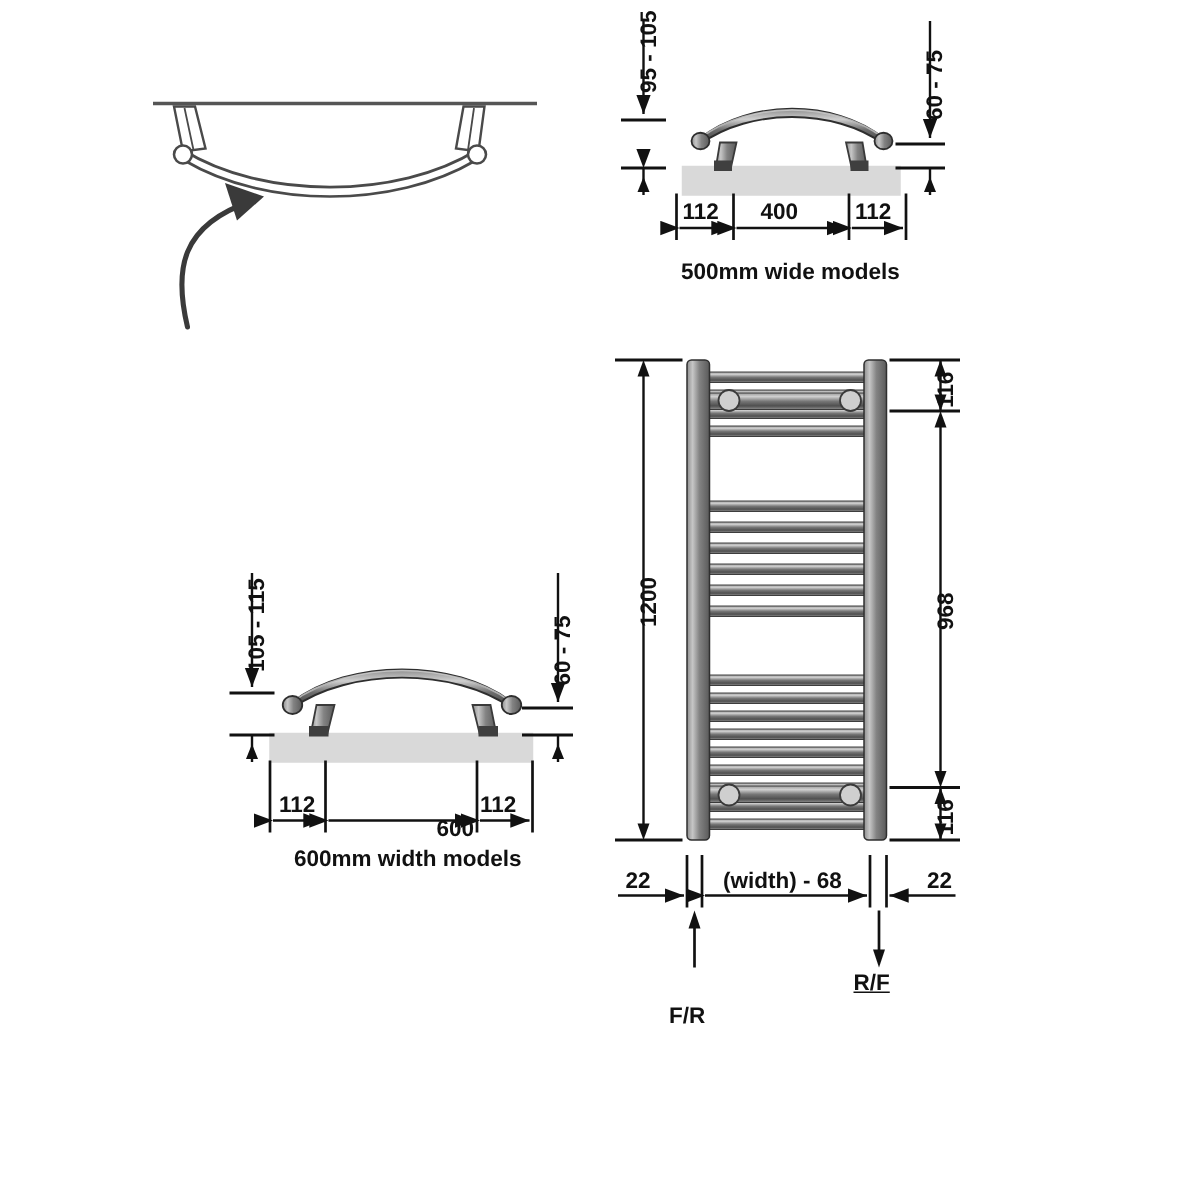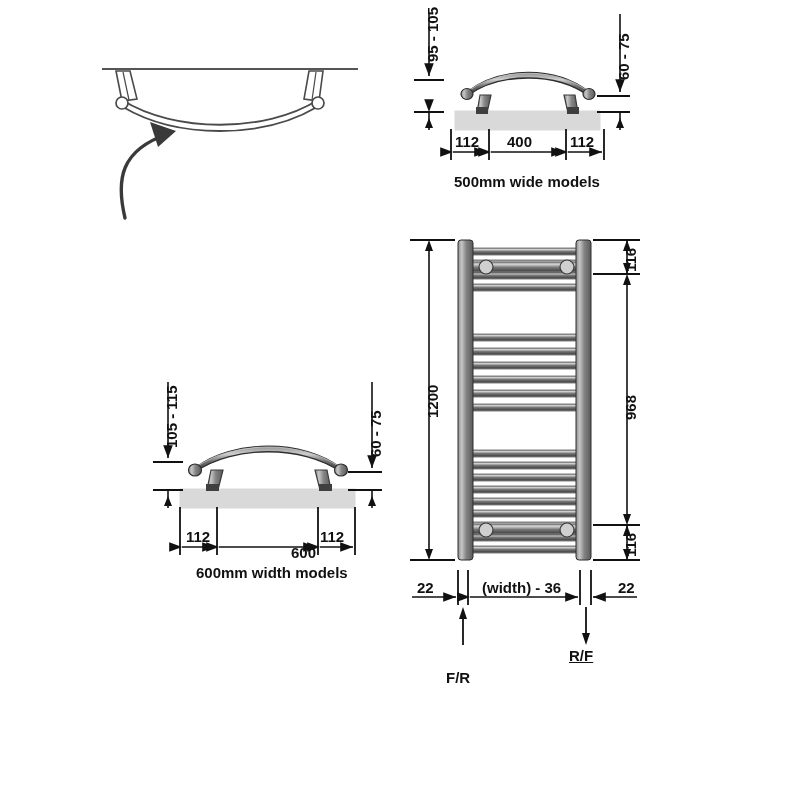--- a/index.html
+++ b/index.html
@@ -243,19 +243,19 @@
   <div class="lbl" style="left:320px; top:528px;">112</div>
 
   <div class="lbl cap" style="left:196px; top:564px;">600mm width models</div>
 
   <div class="lbl vert" style="left:424px; top:418px;">1200</div>
   <div class="lbl vert" style="left:622px; top:272px;">116</div>
   <div class="lbl vert" style="left:622px; top:557px;">116</div>
   <div class="lbl vert" style="left:622px; top:420px;">968</div>
 
   <div class="lbl" style="left:417px; top:579px;">22</div>
-  <div class="lbl" style="left:482px; top:579px;">(width) - 36</div>
+  <div class="lbl" style="left:482px; top:579px;">(width) - 68</div>
   <div class="lbl" style="left:618px; top:579px;">22</div>
 
   <div class="lbl" style="left:446px; top:647px;margin-top:22px;">F/R</div>
   <div class="lbl" style="left:569px; top:647px;text-decoration:underline;">R/F</div>
 
 </div>
 
 </body></html>

